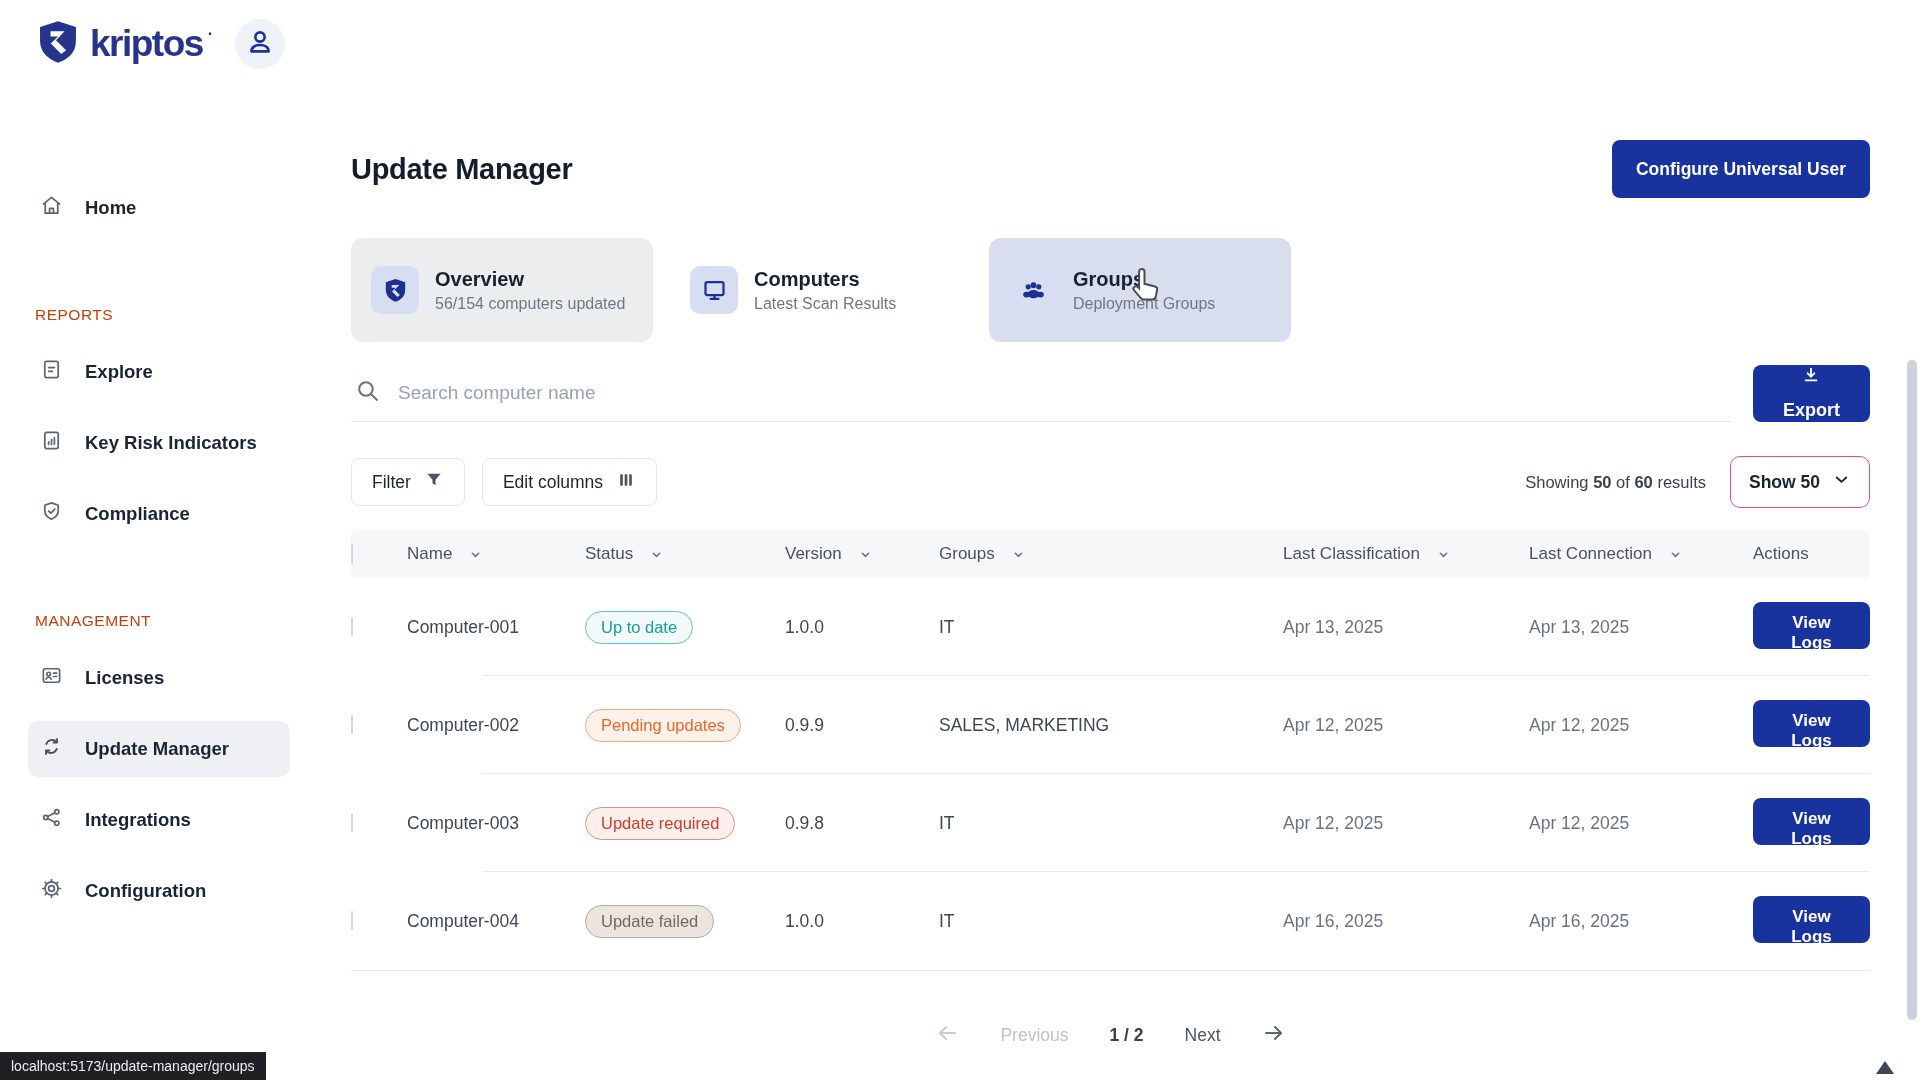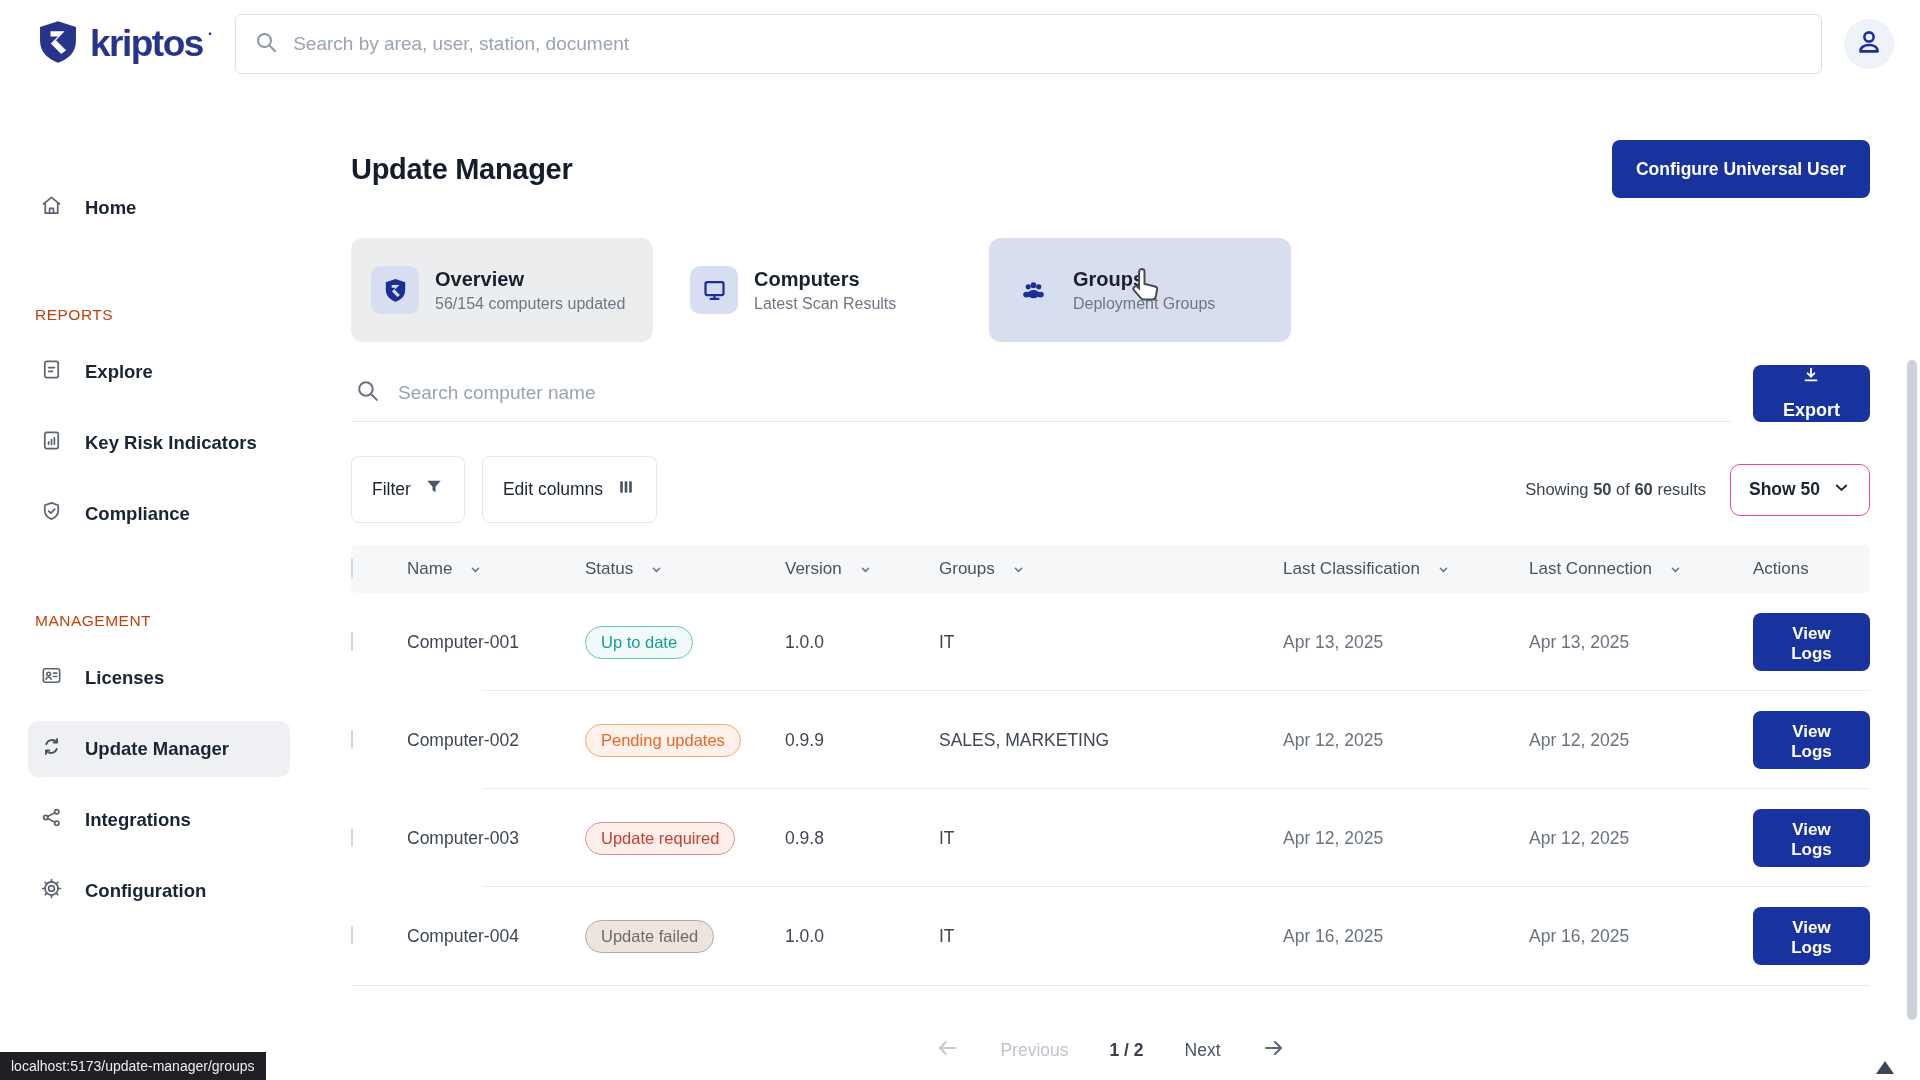--- a/index.html
+++ b/index.html
@@ -44,21 +44,21 @@
   .tab-sub { font-size:16px; color:#6E7784; margin-top:4px; }
 
   
   .search-row { margin-top:22px; display:flex; align-items:center; }
   .tsearch { flex:1; height:58px; border-bottom:1px solid #E5E7EA; display:flex; align-items:center; gap:16px; padding:0 4px; }
   .tsearch input { flex:1; border:none; outline:none; font-size:19px; color:#15803d; font-family:inherit; }
   .tsearch input::placeholder { color:#99A2AF; }
   .btn-export { margin-left:22px; height:57px; padding:0 30px; border:none; border-radius:8px; background:#19339E; color:#fff; font-family:inherit; font-size:18px; font-weight:700; display:flex; align-items:center; gap:10px; cursor:pointer;flex-direction:column; }
 
   .filter-row { margin-top:34px; display:flex; align-items:center; }
-  .btn-ghost { height:67px; padding:0 20px; border:1px solid #E3E5E9; border-radius:8px; background:#fff; font-family:inherit; font-size:17.5px; font-weight:500; color:#1B2430; display:flex; align-items:center; gap:13px; cursor:pointer;justify-content:space-between; }
+  .btn-ghost { height:48px; padding:0 20px; border:1px solid #E3E5E9; border-radius:8px; background:#fff; font-family:inherit; font-size:17.5px; font-weight:500; color:#1B2430; display:flex; align-items:center; gap:13px; cursor:pointer;justify-content:space-between; }
   .btn-ghost + .btn-ghost { margin-left:17px; }
   .showing { margin-left:auto; font-size:16.5px; color:#3A4250; }
   .showing b { font-weight:700; }
   .btn-pagesize { margin-left:24px; height:52px; padding:0 18px; border:1px solid #ec4899; border-radius:10px; background:#fff; font-family:inherit; font-size:17.5px; font-weight:600; color:#1B2430; display:flex; align-items:center; gap:12px; cursor:pointer; }
 
   
   .table { margin-top:22px; border-bottom:1px solid #E8E9EB; }
   .tgrid { display:grid; grid-template-columns:56px 178px 200px 154px 344px 246px 224px 1fr; align-items:center; }
   .thead { height:48px; background:#F6F7F8; border-radius:6px; color:#4A525F; font-size:17px; font-weight:500; }
   .th { display:flex; align-items:center; gap:16px; cursor:pointer; }
@@ -66,21 +66,21 @@
   .trow::after { content:""; position:absolute; left:131px; right:0; bottom:0; height:1px; background:#EAEBED; }
   .trow:last-child::after { display:none; }
   .checkbox { width:22px; height:22px; border:1.5px solid #D3D6DB; border-radius:6px; background:#fff; cursor:pointer; }
   .cell { font-size:17.5px; color:#3E4654; }
   .cell.dim { color:#6A7280; }
   .badge { display:inline-block; padding:6px 15px; border-radius:999px; font-size:16.5px; border:1.5px solid; }
   .b-teal   { color:#189E93; border-color:#63C4BC; background:#F1FAF9; }
   .b-orange { color:#E9672B; border-color:#F2A977; background:#FDF2EA; }
   .b-red    { color:#C8402F; border-color:#DC9186; background:#FBEEEB; }
   .b-gray   { color:#75695F; border-color:#B3ABA2; background:#EBE5DF; }
-  .btn-viewlogs { height:58px; padding:11px 20px; border:none; border-radius:8px; background:#19339E; color:#fff; font-family:inherit; font-size:17px; font-weight:700; cursor:pointer; }
+  .btn-viewlogs { height:47px; padding:11px 20px; border:none; border-radius:8px; background:#19339E; color:#fff; font-family:inherit; font-size:17px; font-weight:700; cursor:pointer; }
 
   
   .pagination { margin-top:50px; display:flex; align-items:center; justify-content:center; gap:41px; font-size:17.5px; }
   .pg-prev { color:#BDC3CB; cursor:default; }
   .pg-current { color:#39414E; font-weight:600; }
   .pg-next { color:#4C5562; font-weight:500; cursor:pointer; }
 
   
   .statusbar { position:absolute; left:0; bottom:0; background:#1F2023; color:#ECEDEF; font-size:14px; padding:6px 11px; z-index:50; }
   .scroll-thumb { position:absolute; right:3px; top:360px; width:10px; height:660px; background:#CDD2DA; border-radius:5px; z-index:40; cursor:pointer; }
@@ -93,29 +93,20 @@
 <header class="top-header">
   <div class="logo">
     <span>
       <svg width="46" height="46" viewBox="0 0 32 32">
         <path fill="#27348B" d="M16 1.5 28.5 5.5V15c0 8.5-5.5 13-12.5 15.5C9.5 28 3.5 23.5 3.5 15V5.5Z"></path>
         <path fill="#fff" d="M10.8 8.6h9.8l-6 6.1 7 7-3.4 2.6-7.2-7.2 5-5h-5.2z"></path>
       </svg>
     </span>
     <span class="logo-text">kriptos</span>
     <span class="logo-mark">·</span>
-  </div>
-  <div class="gsearch">
-    <span>
-      <svg width="24" height="24" viewBox="0 0 24 24" fill="none" stroke="#8A93A3" stroke-width="2" stroke-linecap="round">
-          <circle cx="10.5" cy="10.5" r="6.5"></circle>
-          <line x1="15.6" y1="15.6" x2="21" y2="21"></line>
-        </svg>
-    </span>
-    <input type="text" placeholder="Search by area, user, station, document" style="">
   </div>
   <div class="avatar">
     <span>
       <svg width="30" height="30" viewBox="0 0 24 24" fill="none" stroke="#1B2F9E" stroke-width="2.1" stroke-linejoin="round">
         <circle cx="12" cy="8" r="3.7"></circle>
         <path d="M5.2 19.2c0-3 3-4.8 6.8-4.8s6.8 1.8 6.8 4.8v.3H5.2z"></path>
       </svg>
     </span>
   </div>
 </header>

